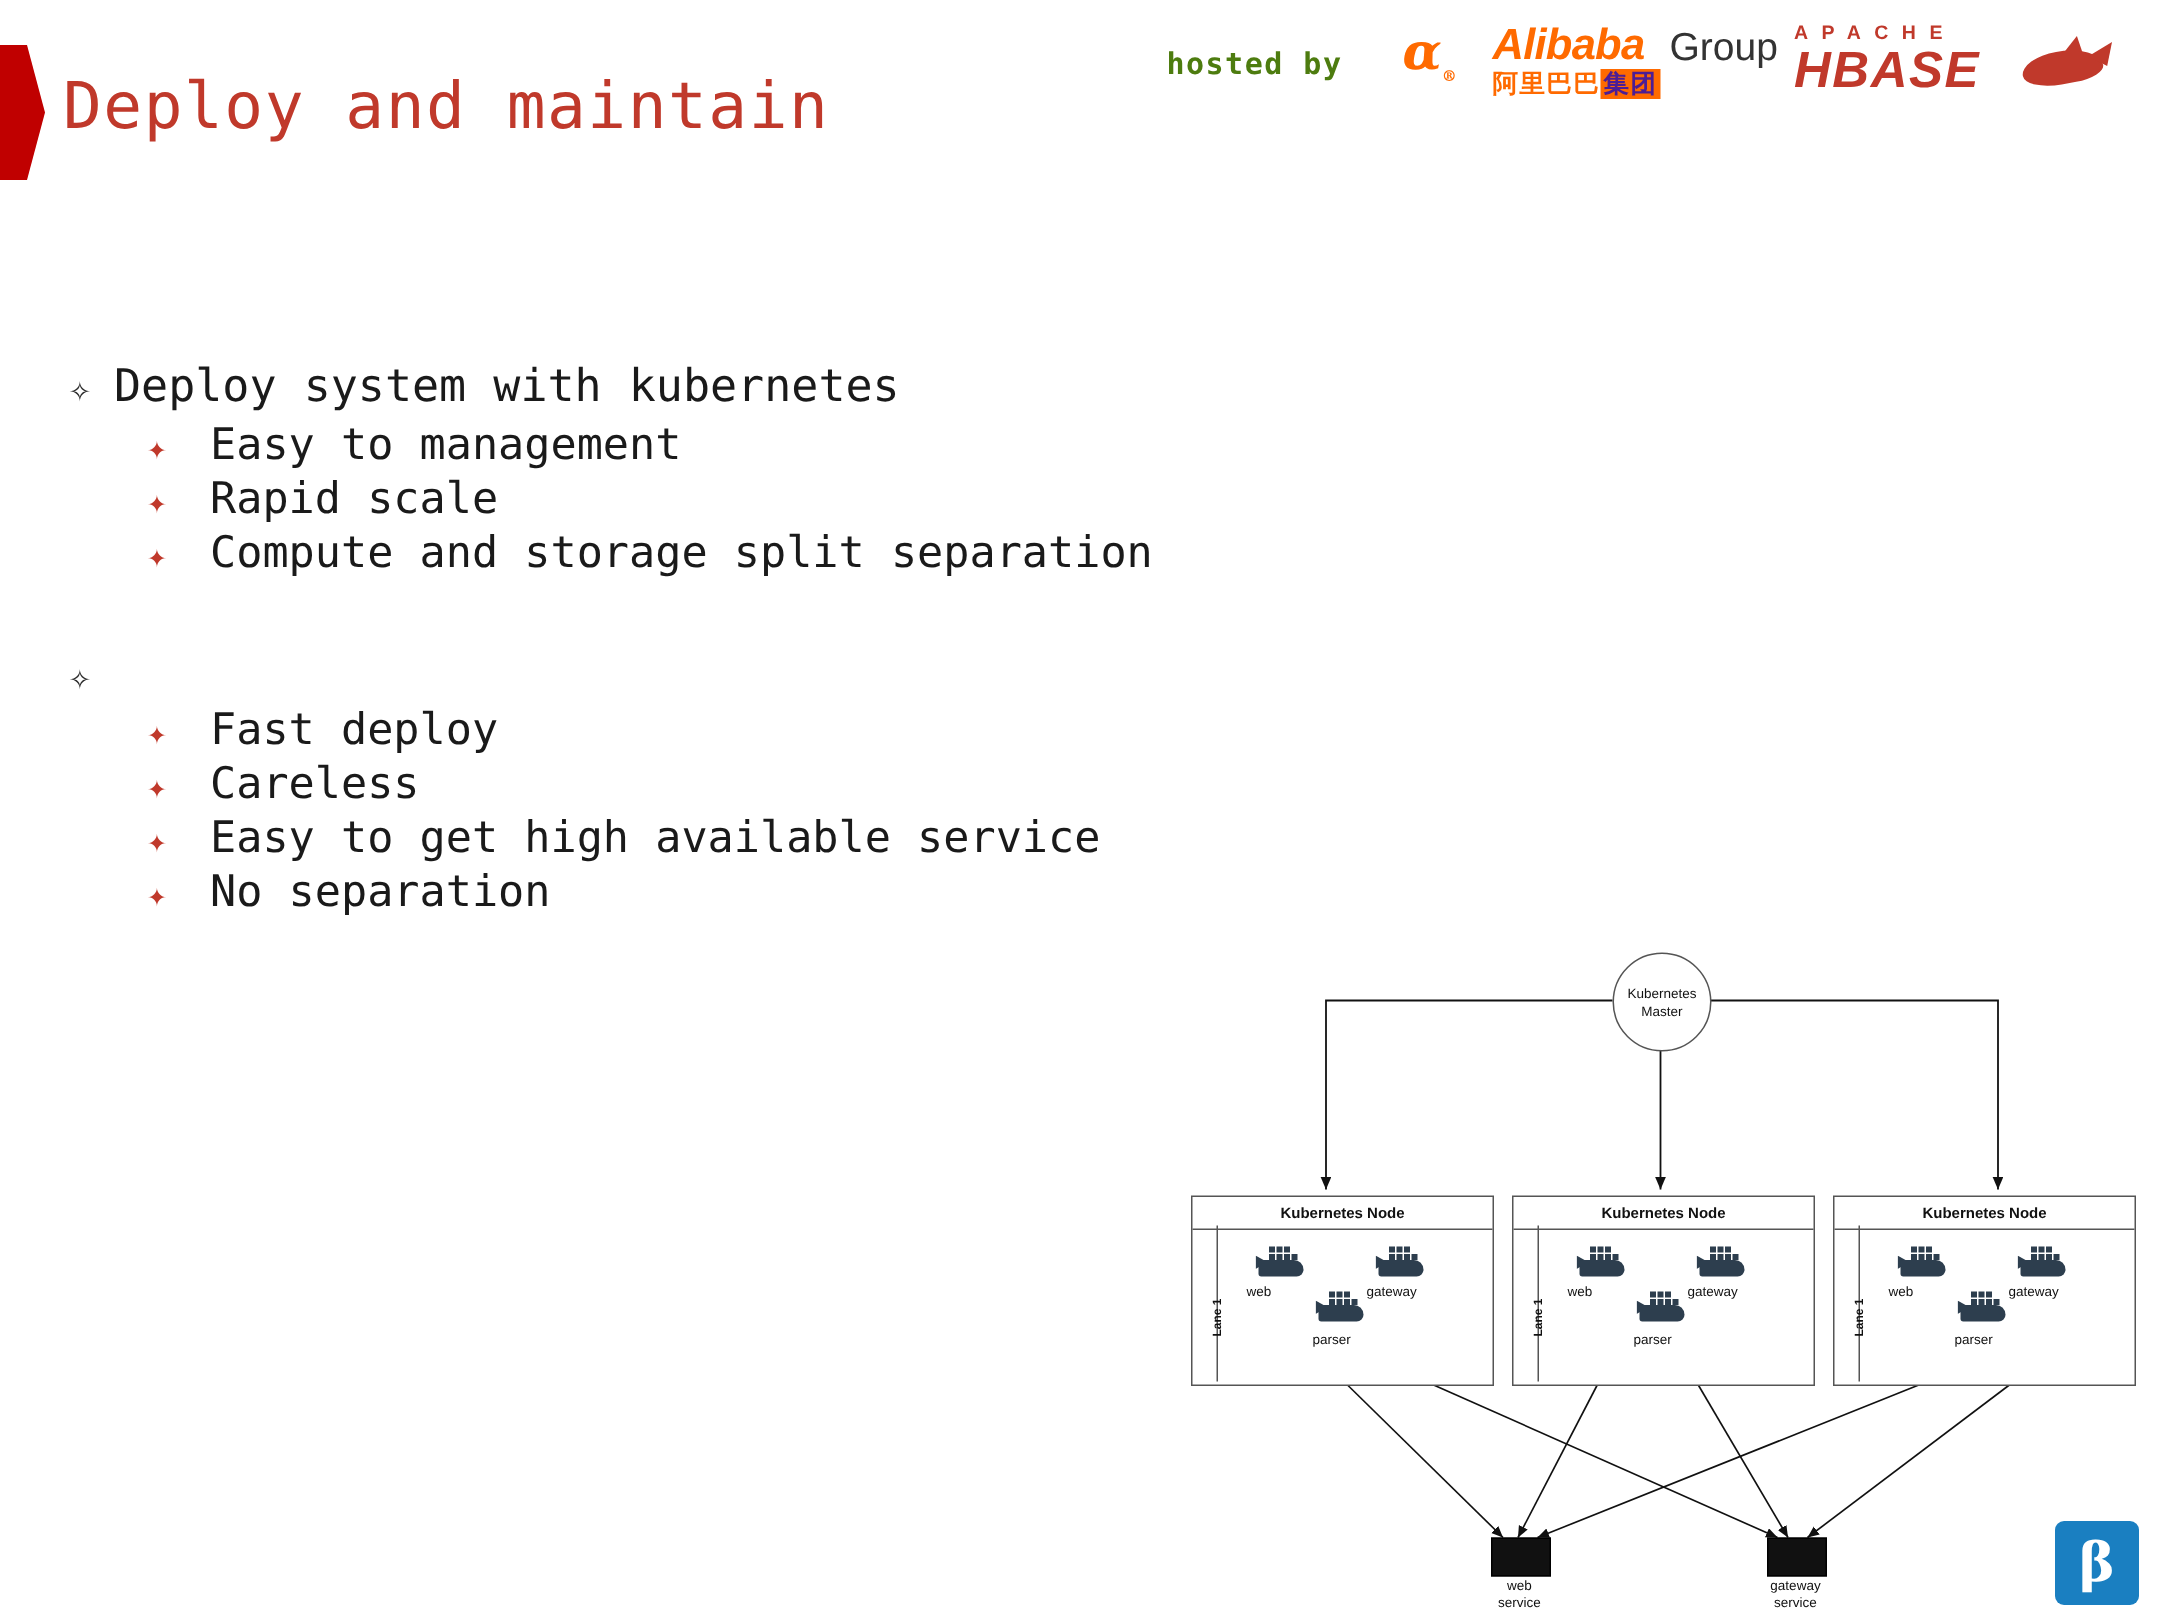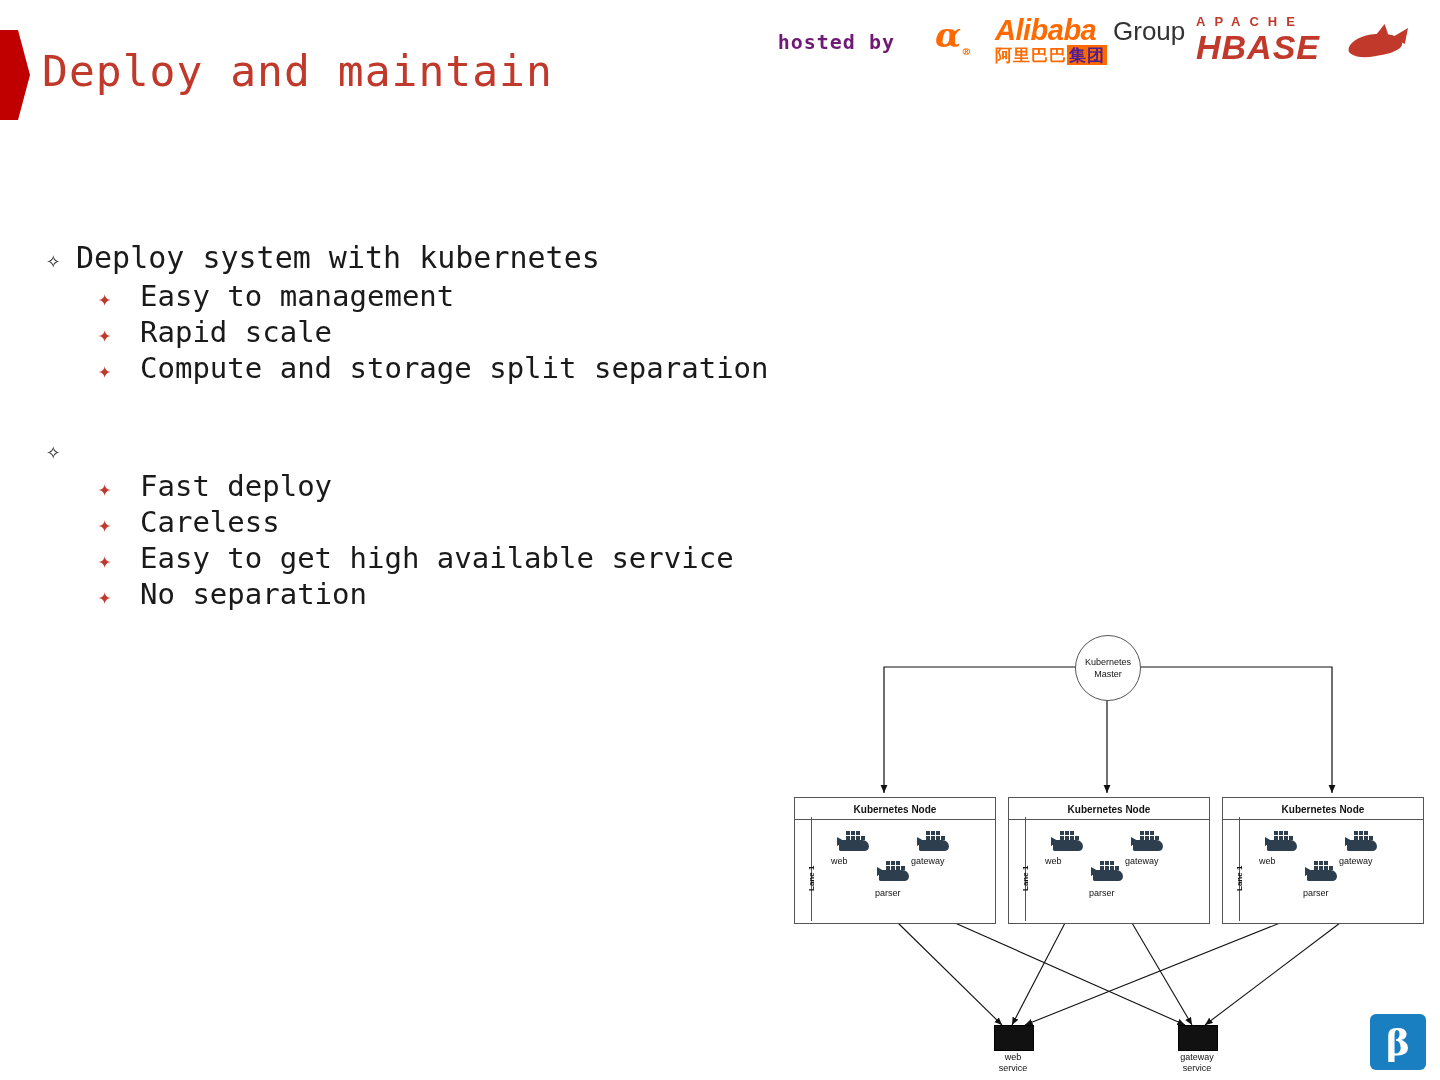--- a/index.html
+++ b/index.html
@@ -36,21 +36,21 @@
     white-space: nowrap;
   }
 
   .hosted-by {
     position: absolute;
     right: 545px;
     top: 30px;
     font-family: "DejaVu Sans Mono", monospace;
     font-size: 20px;
     font-weight: bold;
-    color: #701a75;
+    color: #4d7c0f;
     letter-spacing: 1px;
   }
 
   
   .alibaba-logo {
     position: absolute;
     left: 935px;
     top: 14px;
     width: 240px;
     height: 52px;

